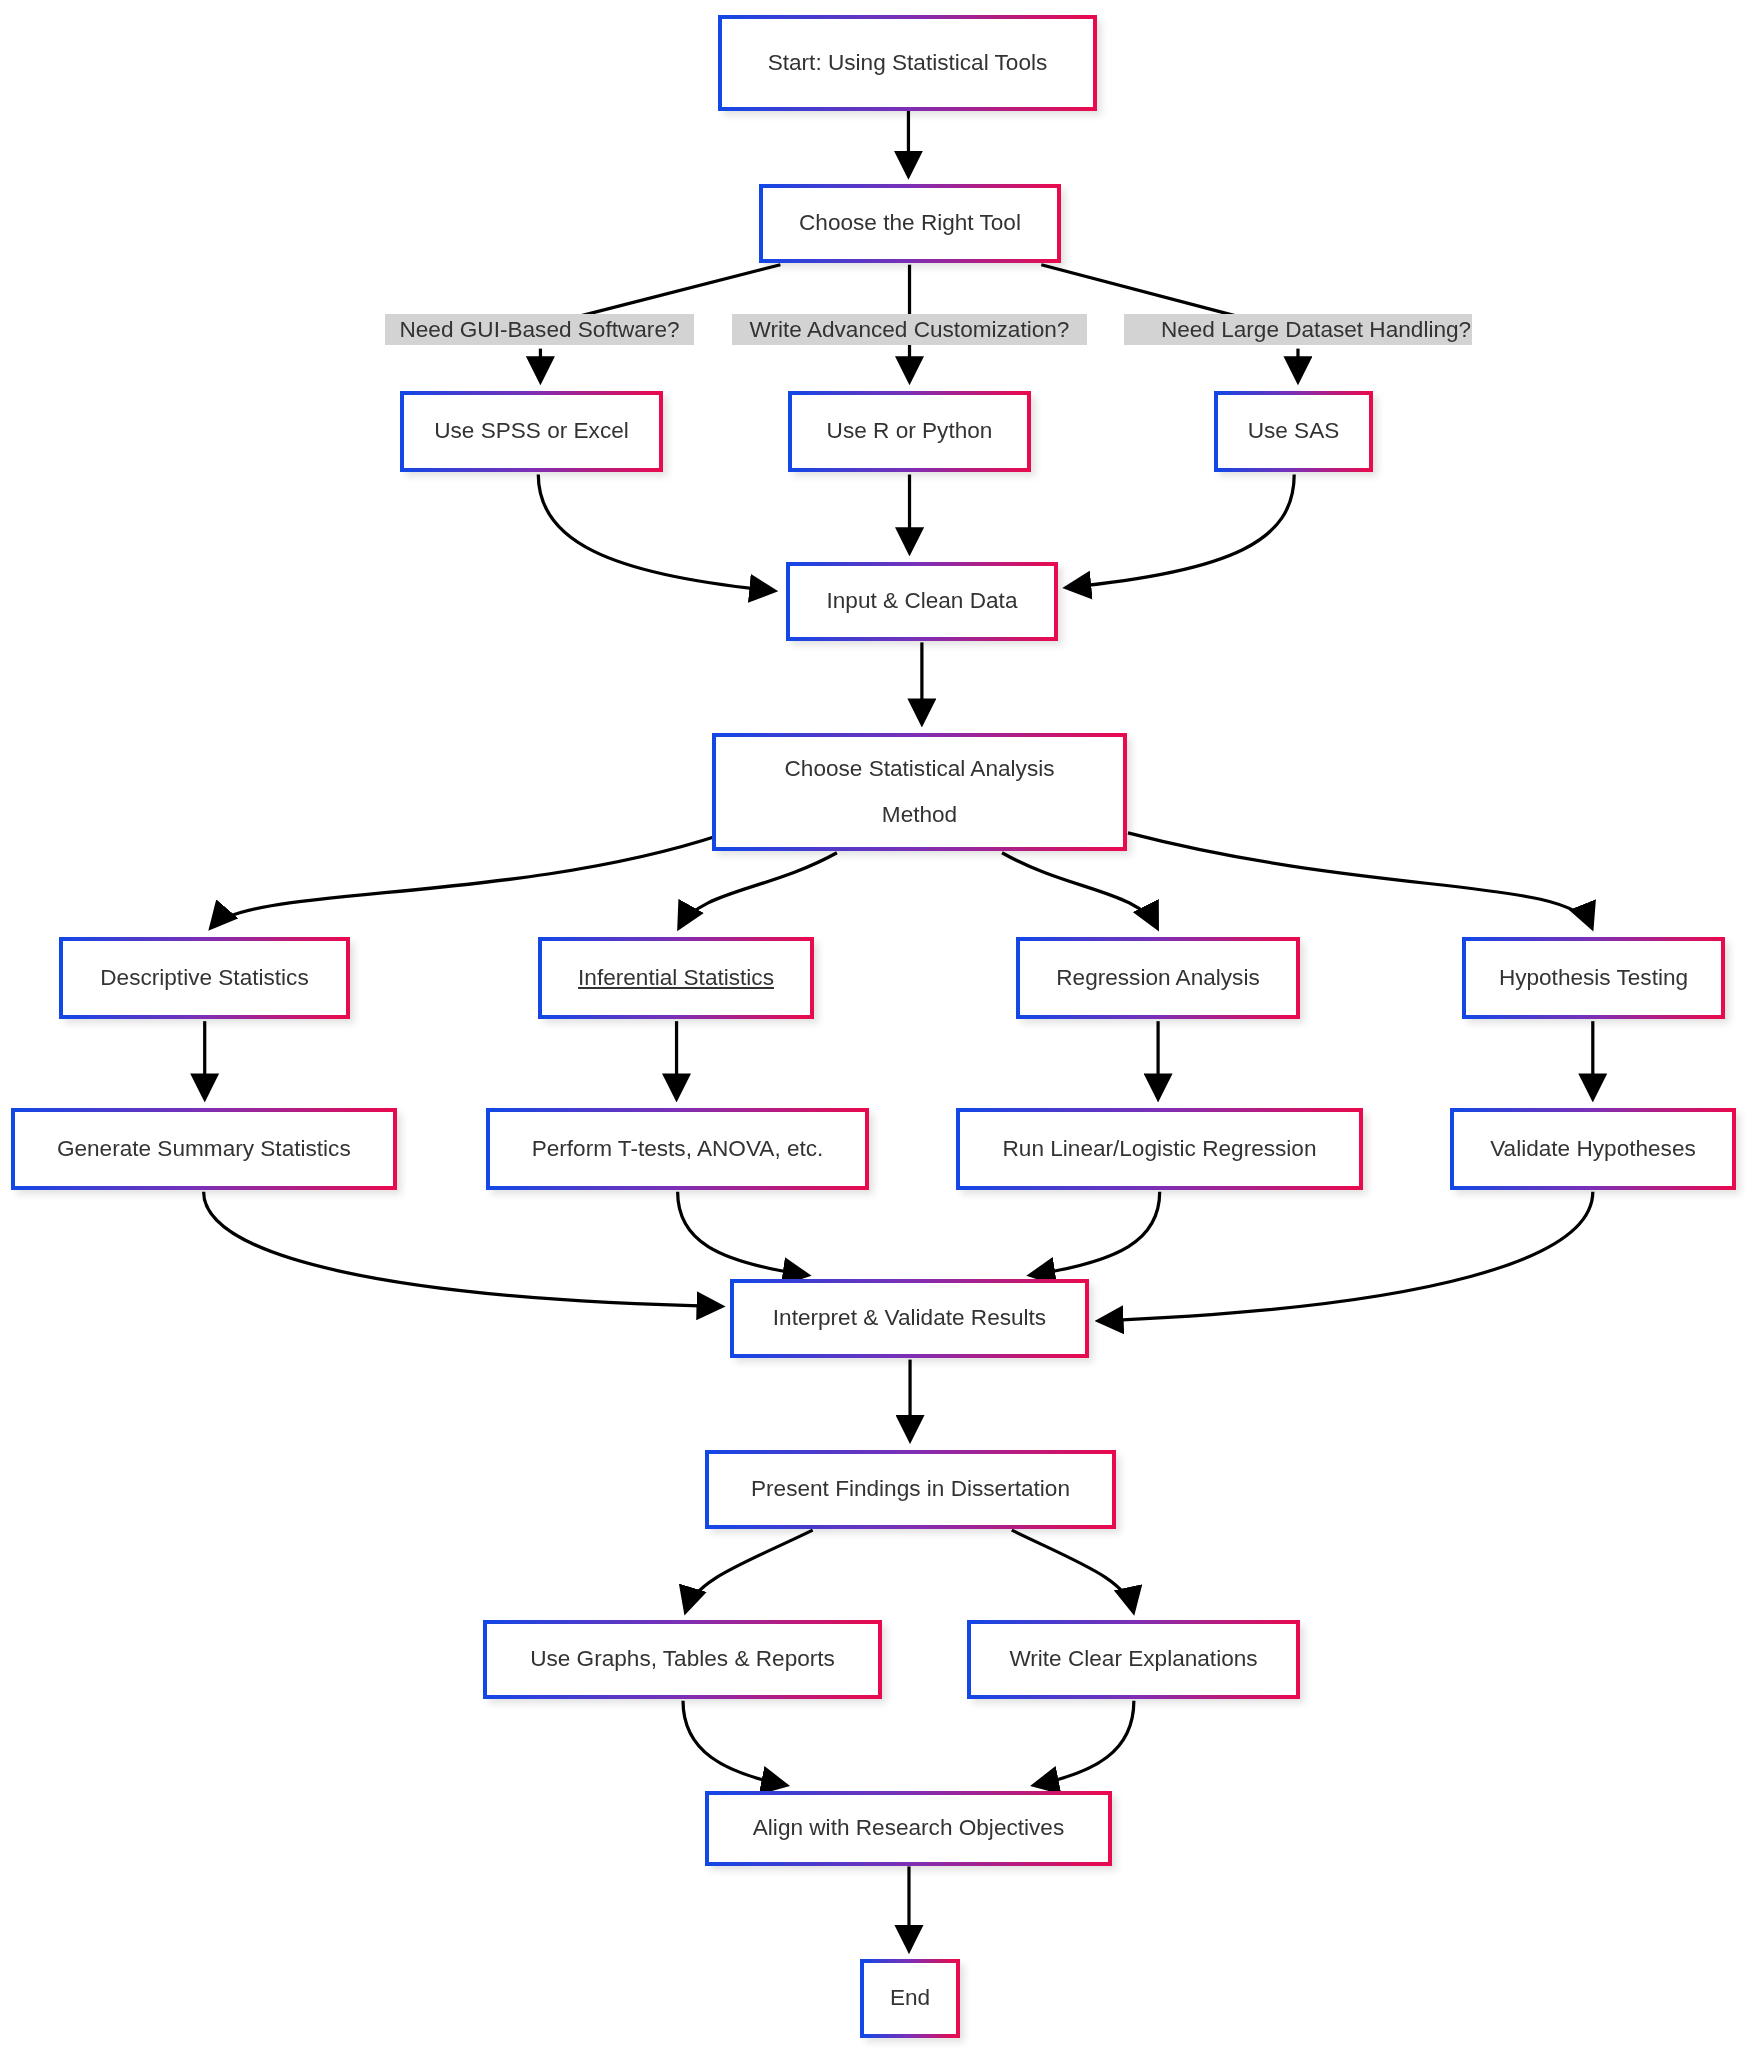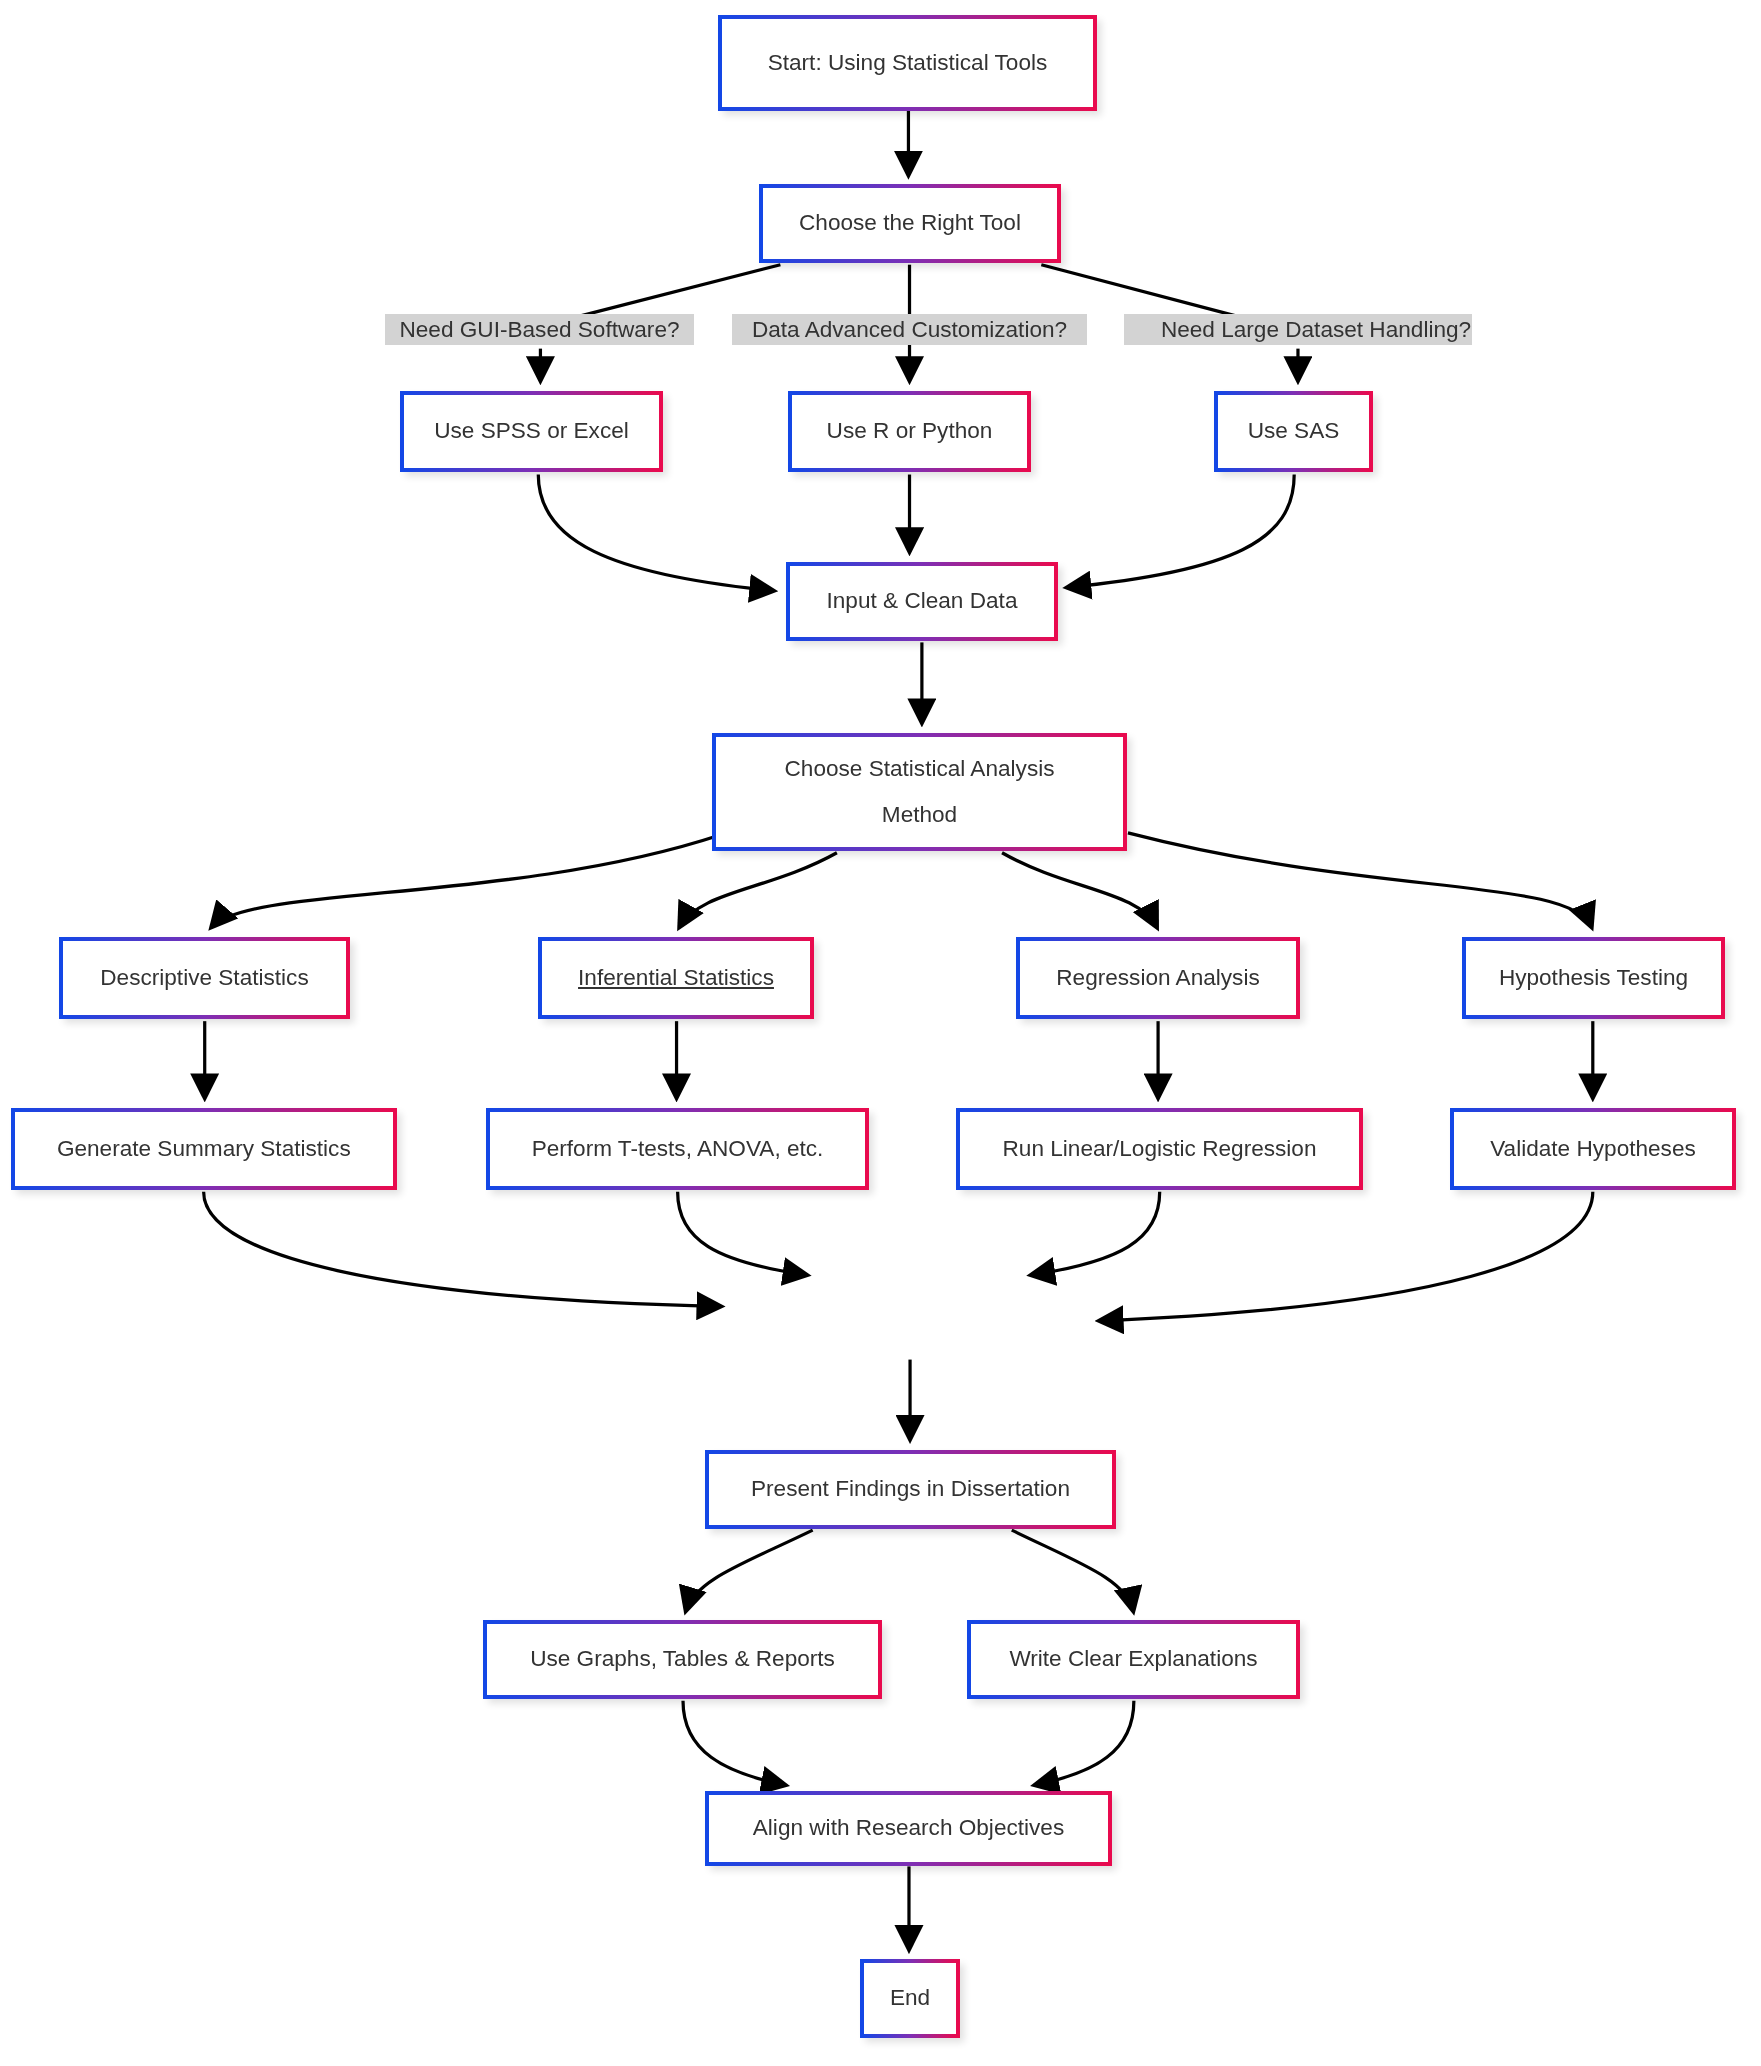--- a/index.html
+++ b/index.html
@@ -68,41 +68,42 @@
     <path class="edge" d="M 1269 3161 C 1269 3255 1345 3295 1460 3318" marker-end="url(#arrow)"></path>
     <path class="edge" d="M 2107 3161 C 2107 3255 2035 3295 1922 3318" marker-end="url(#arrow)"></path>
     <path class="edge" d="M 1689 3469 L 1689 3624" marker-end="url(#arrow)"></path>
   </svg>
 
   <div class="node" style="left:718px; top:15px; width:379px; height:96px;">Start: Using Statistical Tools</div>
 
   <div class="node" style="left:759px; top:184px; width:302px; height:79px;">Choose the Right Tool</div>
 
   <div class="edge-label" style="left:385px; top:314px; width:309px; height:31px;">Need GUI-Based Software?</div>
-  <div class="edge-label" style="left:732px; top:314px; width:355px; height:31px;">Data Advanced Customization?</div>
+  <div class="edge-label" style="left:732px; top:314px; width:355px; height:31px;">Write Advanced Customization?</div>
   <div class="edge-label" style="left:1124px; top:314px; width:348px; height:31px;padding-left:36px;">Need Large Dataset Handling?</div>
 
   <div class="node" style="left:400px; top:391px; width:263px; height:81px;">Use SPSS or Excel</div>
   <div class="node" style="left:788px; top:391px; width:243px; height:81px;text-align:right;">Use R or Python</div>
   <div class="node" style="left:1214px; top:391px; width:159px; height:81px;">Use SAS</div>
 
   <div class="node" style="left:786px; top:562px; width:272px; height:79px;">Input &amp; Clean Data</div>
 
   <div class="node tall" style="left:712px; top:733px; width:415px; height:118px;">Choose Statistical Analysis Method</div>
 
   <div class="node" style="left:59px; top:937px; width:291px; height:82px;">Descriptive Statistics</div>
   <div class="node" style="left:538px; top:937px; width:276px; height:82px;text-decoration:underline;">Inferential Statistics</div>
   <div class="node" style="left:1016px; top:937px; width:284px; height:82px;">Regression Analysis</div>
   <div class="node" style="left:1462px; top:937px; width:263px; height:82px;">Hypothesis Testing</div>
 
   <div class="node" style="left:10.8px; top:1108px; width:386px; height:82px;">Generate Summary Statistics</div>
   <div class="node" style="left:486px; top:1108px; width:383px; height:82px;">Perform T-tests, ANOVA, etc.</div>
   <div class="node" style="left:956px; top:1108px; width:407px; height:82px;">Run Linear/Logistic Regression</div>
   <div class="node" style="left:1450px; top:1108px; width:286px; height:82px;">Validate Hypotheses</div>
 
+  <div class="node" style="left:730px; top:1279px; width:359px; height:79px;">Interpret &amp; Validate Results</div>
 
   <div class="node" style="left:705px; top:1450px; width:411px; height:79px;">Present Findings in Dissertation</div>
 
   <div class="node" style="left:483px; top:1620px; width:399px; height:79px;">Use Graphs, Tables &amp; Reports</div>
   <div class="node" style="left:967px; top:1620px; width:333px; height:79px;">Write Clear Explanations</div>
 
   <div class="node" style="left:705px; top:1791px; width:407px; height:75px;">Align with Research Objectives</div>
 
   <div class="node" style="left:860px; top:1959px; width:100px; height:79px;">End</div>
 

